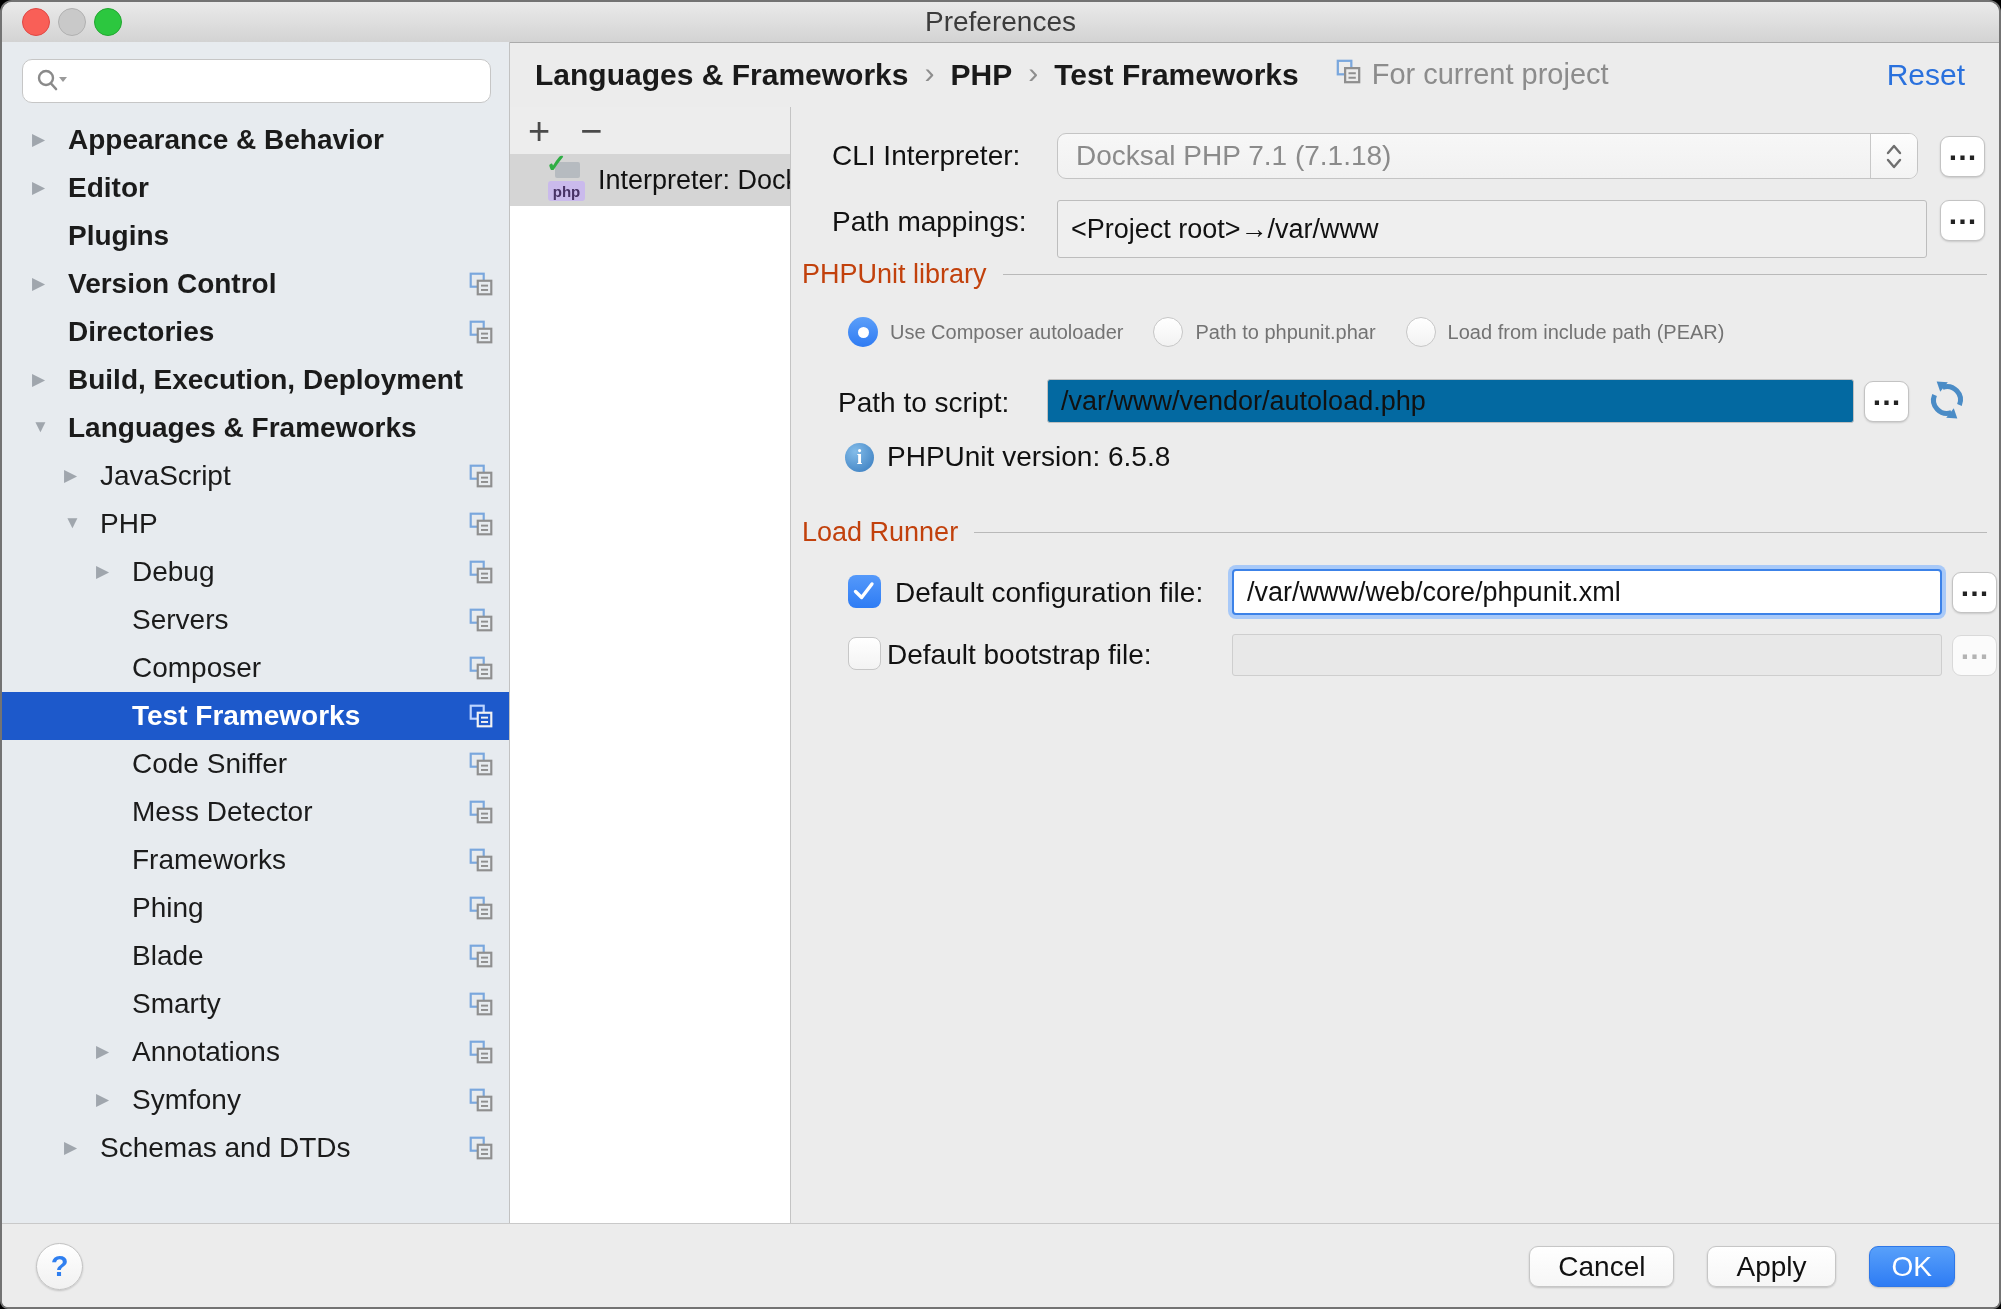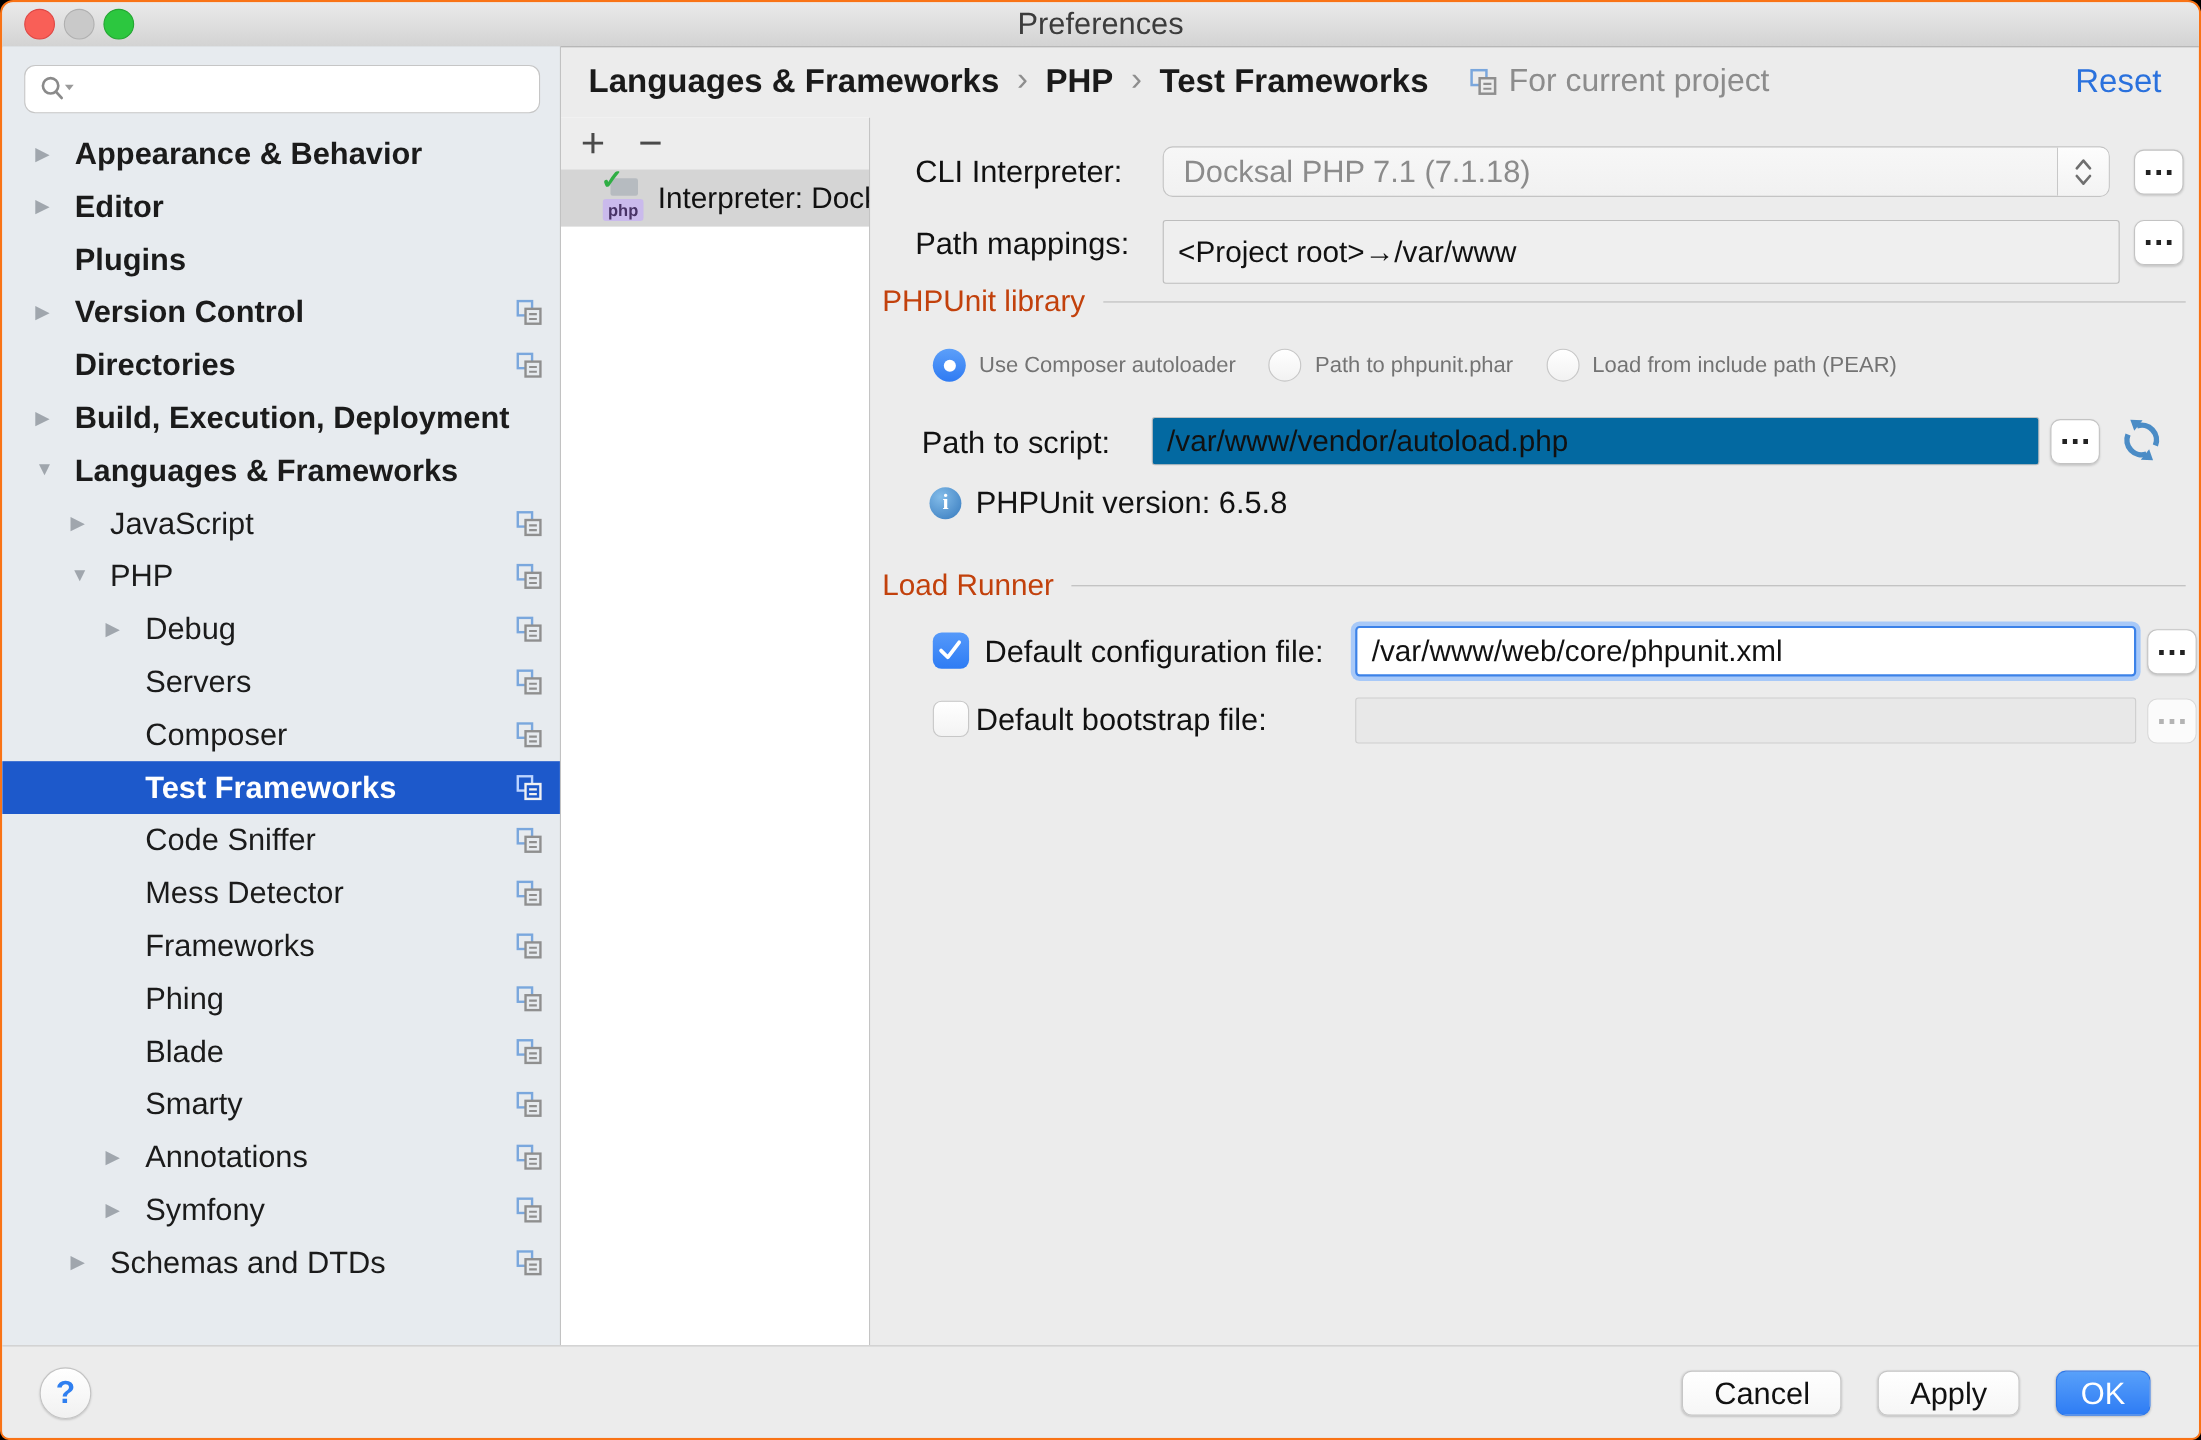--- a/index.html
+++ b/index.html
@@ -1,17 +1,17 @@
 <!DOCTYPE html>
 <html><head>
 <meta charset="utf-8">
 <style>
   html,body{margin:0;padding:0;background:#000;font-family:"Liberation Sans",sans-serif;-webkit-user-select:none}
   #window{position:relative;width:2001px;height:1309px;box-sizing:border-box;background:#ececec;
-          border:2px solid #f97316;border-radius:12px 12px 8px 8px;overflow:hidden}
+          border:2px solid #737373;border-radius:12px 12px 8px 8px;overflow:hidden}
 
   
   .titlebar{position:absolute;left:0;top:0;width:100%;height:40px;
             background:linear-gradient(#eaeaea,#d3d3d3);border-bottom:1px solid #ababab;
             display:flex;align-items:center;justify-content:center}
   .title{font-size:28px;color:#3c3c3c}
   .lights{position:absolute;left:20px;top:6px;display:flex;gap:8px}
   .light{width:28px;height:28px;border-radius:50%;box-sizing:border-box}
   .light.red{background:#f95f57;border:1px solid #df4744}
   .light.gray{background:#c9c9c9;border:1px solid #b0b0b0}
@@ -38,21 +38,21 @@
   .trow.selected .sq-back{stroke:#bcd4ff}
   .trow.selected .sq-front{stroke:#f2f2f2;fill:#1d59cb}
   .trow.selected .sq-lines{stroke:#f2f2f2}
   .header .sq-front{fill:#ececec}
 
   
   .header{position:absolute;left:508px;top:40px;width:1493px;height:65px;display:flex;align-items:center;
           padding:0 38px 0 25px;box-sizing:border-box}
   .crumb{font-size:30px;font-weight:700;color:#1a1a1a}
   .sep{font-size:30px;color:#8e8e8e;margin:0 16px;transform:translateY(-2px)}
-  .scope{display:flex;align-items:center;margin-left:36px;color:#8c8c8c;font-size:29px;gap:10px}
+  .scope{display:flex;align-items:flex-start;margin-left:36px;color:#8c8c8c;font-size:29px;gap:10px}
   .spacer{flex:1}
   .reset{font-size:30px;color:#2a71dd;cursor:pointer}
 
   
   .middle{position:absolute;left:508px;top:105px;width:281px;height:1116px;background:#fff;
           border-right:1px solid #c4c4c4;box-sizing:border-box}
   .ltoolbar{height:47px;background:#ededed;display:flex;align-items:center;padding-left:18px;gap:30px}
   .tbtn{font-size:38px;font-weight:300;color:#4a4a4a;line-height:40px}
   .lrow{height:52px;background:#d5d5d5;display:flex;align-items:center;padding-left:36px;
         overflow:hidden;white-space:nowrap;font-size:27px;color:#111}

